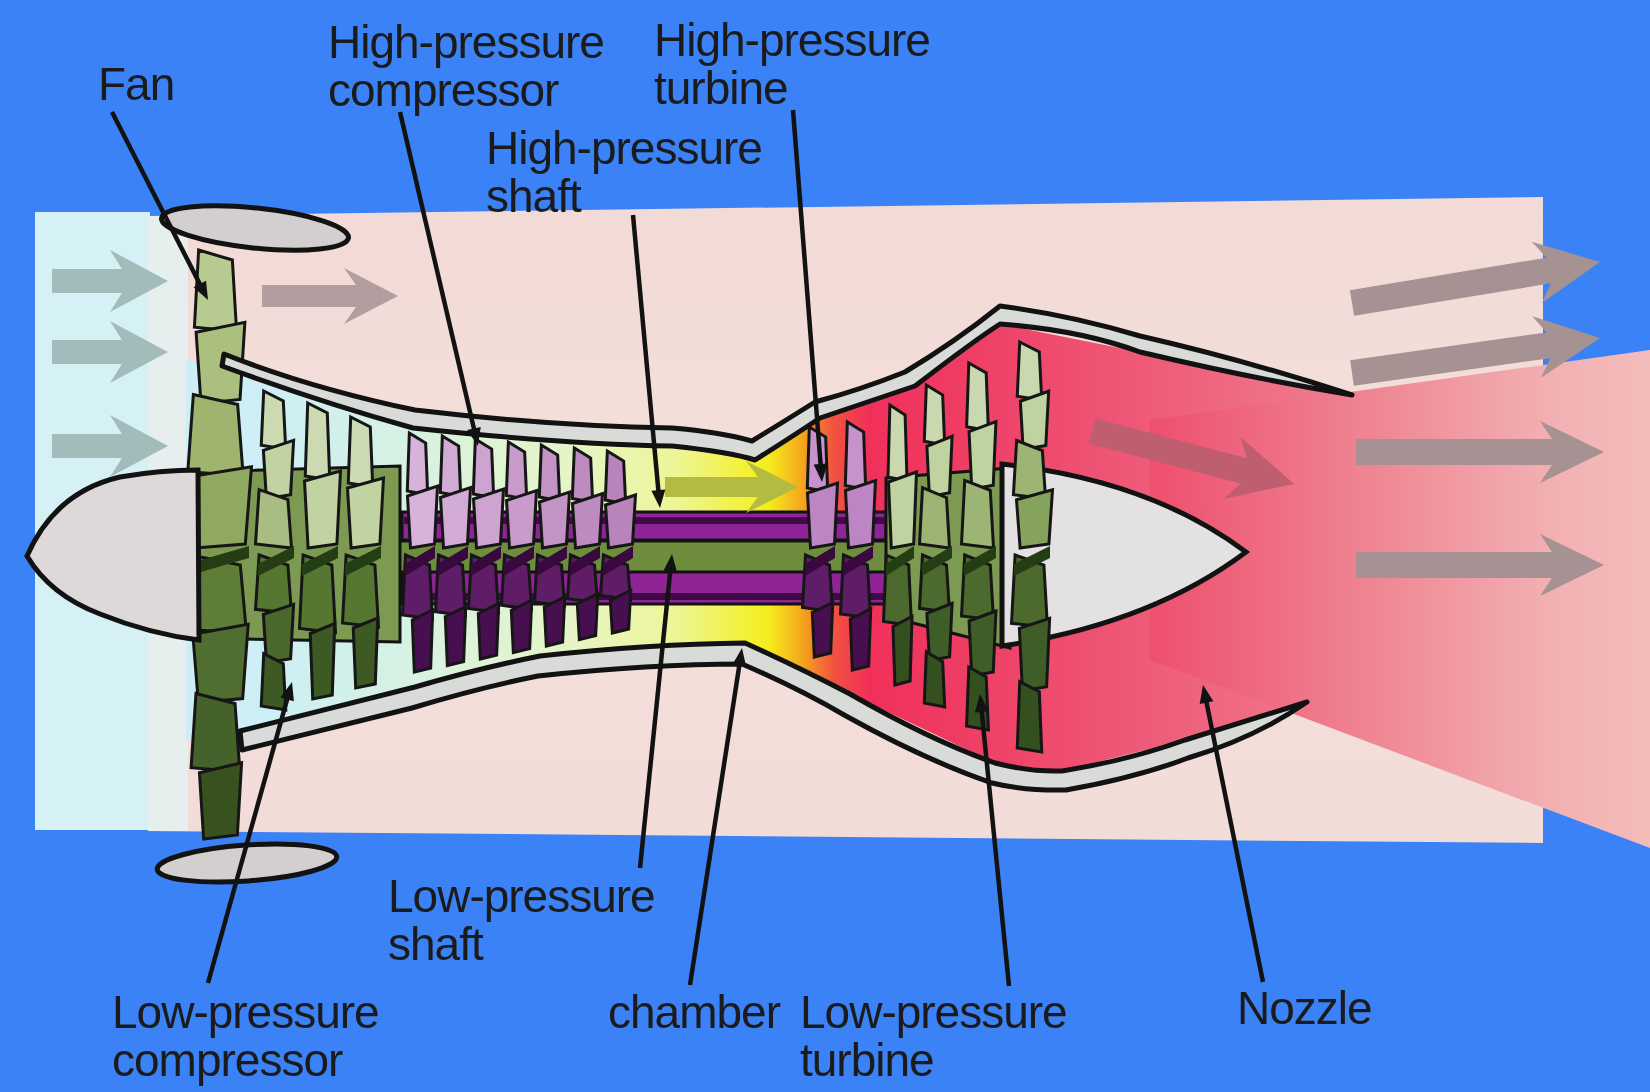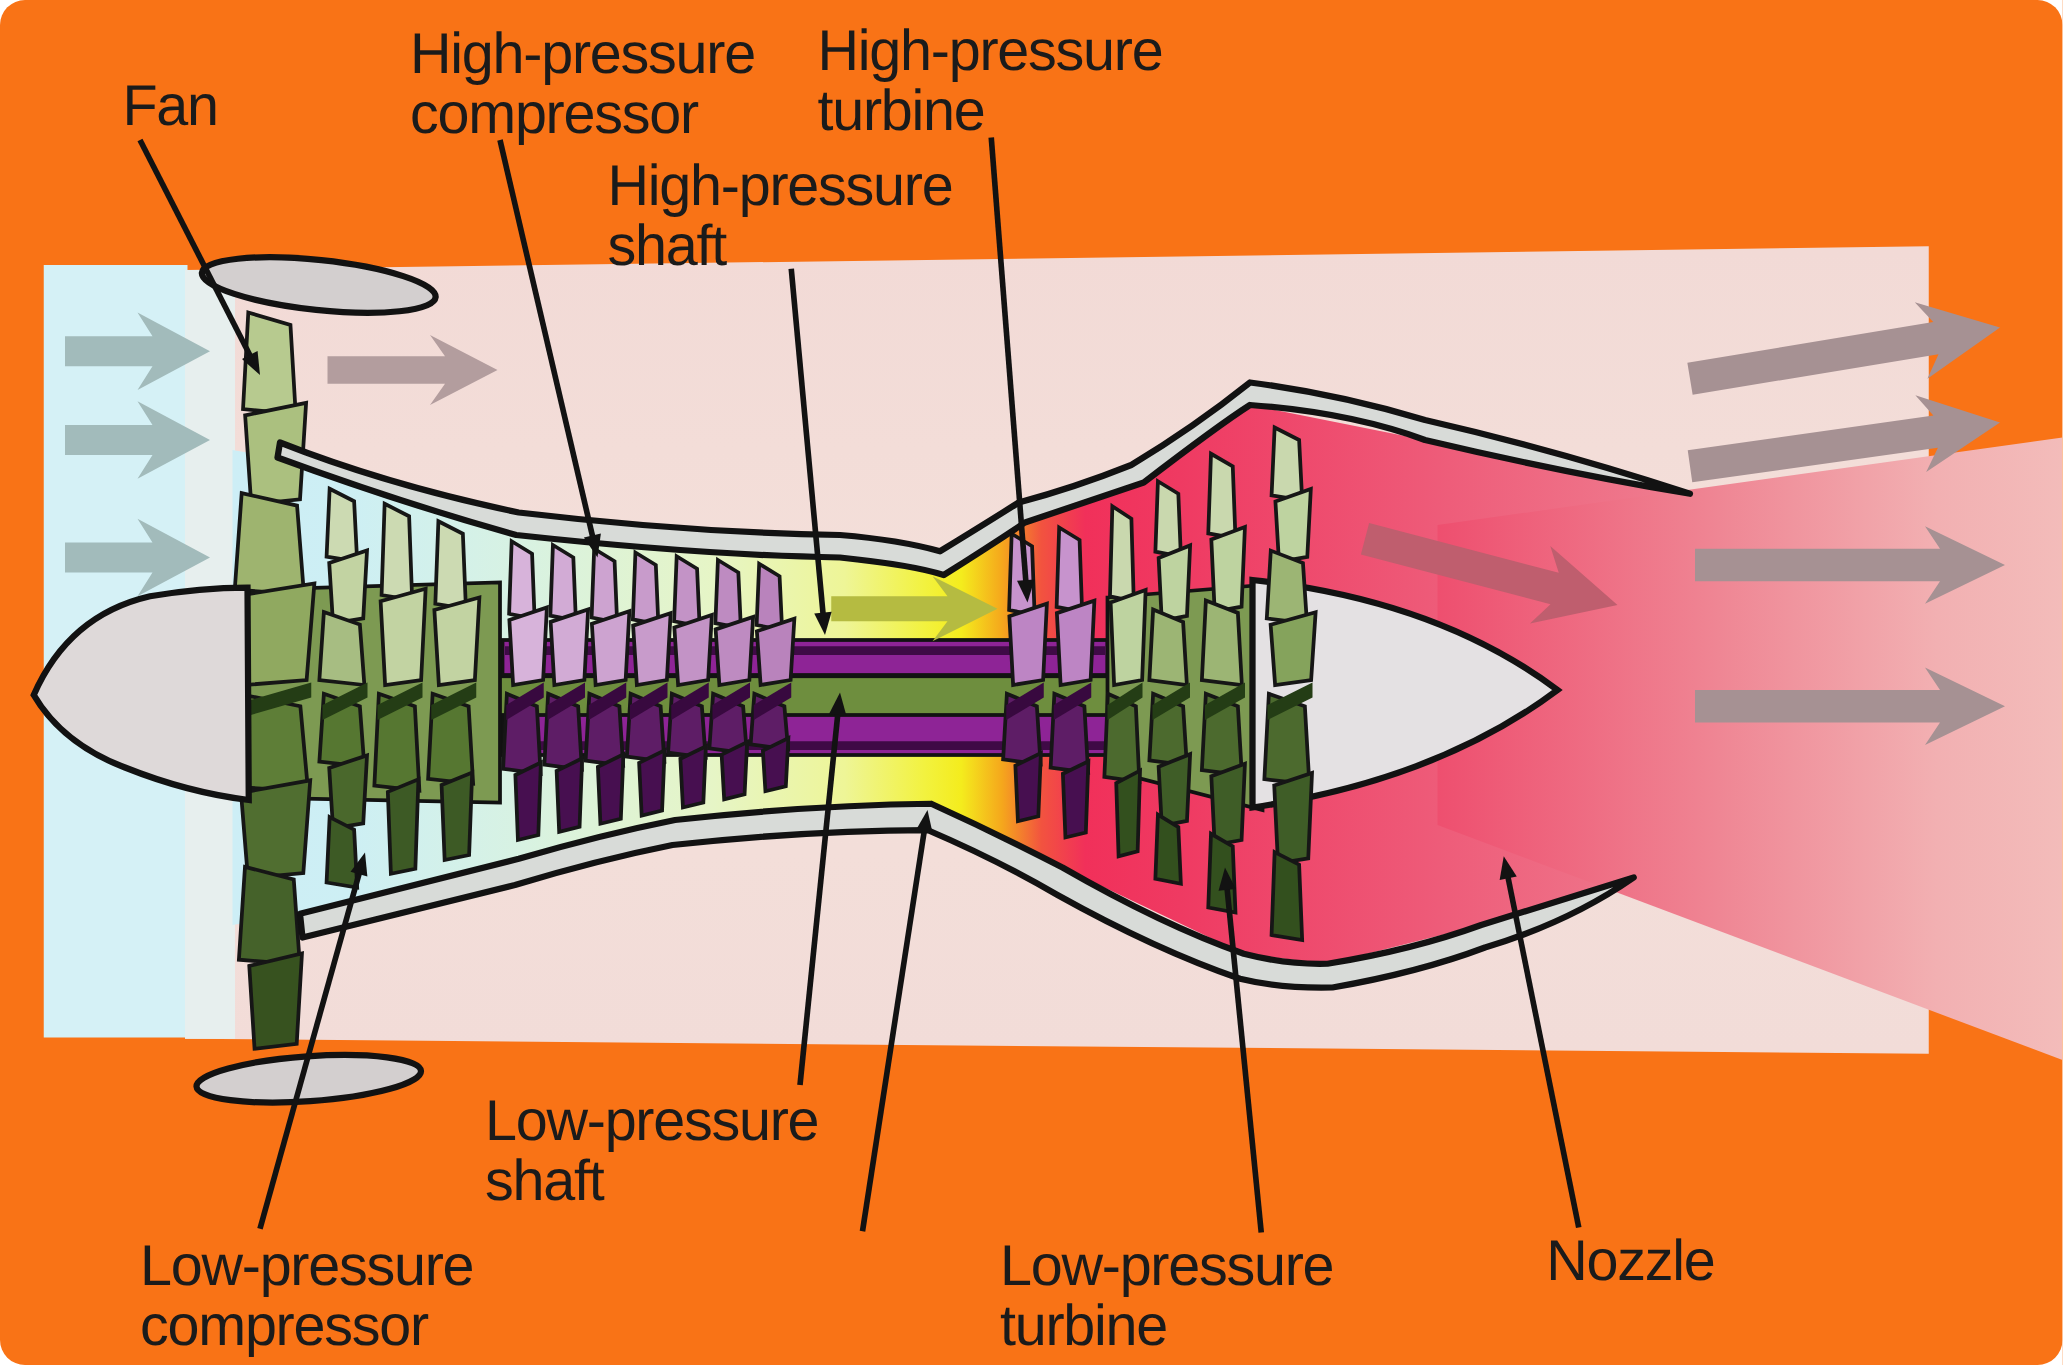--- a/index.html
+++ b/index.html
@@ -1,17 +1,17 @@
 <!DOCTYPE html>
 <html><head>
 <meta charset="utf-8">
 <style>
   html,body{margin:0;padding:0;background:#ffffff;}
-  #stage{position:relative;width:1650px;height:1092px;background:#f97316;overflow:hidden;
-         font-family:"Liberation Sans", sans-serif;border-radius:20px;}
+  #stage{position:relative;width:1650px;height:1092px;background:#3b82f6;overflow:hidden;
+         font-family:"Liberation Sans", sans-serif;}
   #engine{position:absolute;left:0;top:0;}
   .lbl{position:absolute;color:#1b1b1b;font-size:46px;line-height:48px;font-weight:400;
        letter-spacing:-1px;white-space:nowrap;}
   .lbl div{display:block;}
 </style>
 </head>
 <body>
 
 <div id="stage">
 
@@ -292,20 +292,21 @@
 </div>
 <div class="lbl" style="left:388px;top:872px">
   <div>Low-pressure</div>
   <div>shaft</div>
 </div>
 <div class="lbl" style="left:112px;top:988px">
   <div>Low-pressure</div>
   <div>compressor</div>
 </div>
 <div class="lbl" style="left:608px;top:988px">
+  <div>chamber</div>
 </div>
 <div class="lbl" style="left:800px;top:988px">
   <div>Low-pressure</div>
   <div>turbine</div>
 </div>
 <div class="lbl" style="left:1237px;top:984px">
   <div>Nozzle</div>
 </div>
 
 </div>

